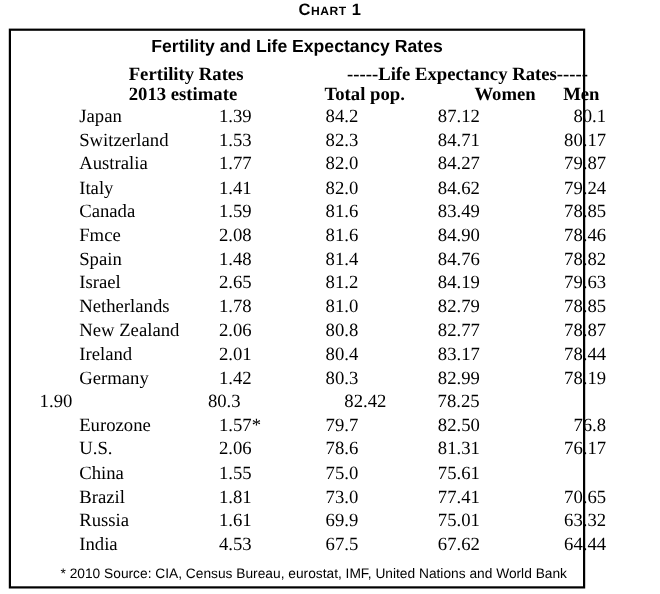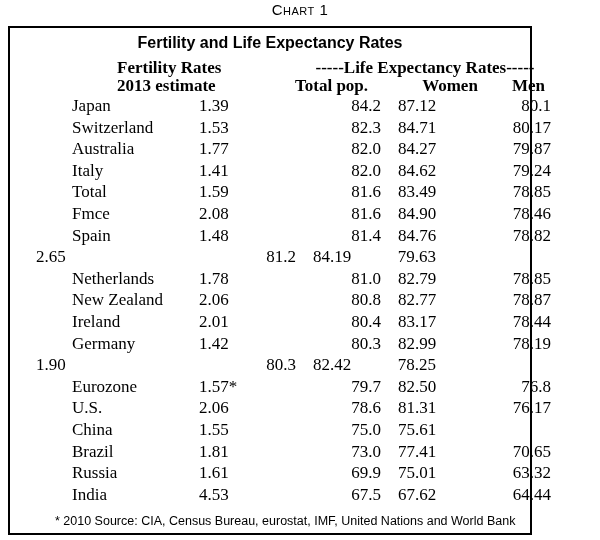--- a/index.html
+++ b/index.html
@@ -11,21 +11,21 @@
     color: #000000;
     font-family: "Liberation Serif", serif;
     overflow: hidden;
   }
   .chart-label {
     position: absolute;
     top: 1px; left: 0;
     width: 100%;
     text-align: center;
     font-family: "Liberation Sans", sans-serif;
-    font-weight: normal;
+    font-weight: bold;
     font-variant: small-caps;
     font-size: 15px;
     letter-spacing: 0.5px;
   }
   .box {
     position: absolute;
     left: 8px; top: 26px;
     width: 524px; height: 509px;
     border: 2px solid #000000;
     box-sizing: border-box;
@@ -42,39 +42,39 @@
   .hdr {
     position: absolute;
     font-weight: bold;
     font-size: 17px;
     line-height: 17.5px;
     white-space: nowrap;
   }
   .hdr-fertility { top: 31px; left: 107px; width: 140px; text-align: left; }
   .hdr-life     { top: 31px; left: 270px; width: 290px; text-align: center; }
   .hdr-total    { top: 48.5px; left: 285px; }
-  .hdr-women    { top: 48.5px; left: 403px; width: 74px; text-align: center; }
+  .hdr-women    { top: 48.5px; left: 403px; width: 74px; text-align: right; }
   .hdr-men      { top: 48.5px; left: 480px; width: 55px; text-align: right; }
   .tbody {
     position: absolute;
     top: 67px; left: 16px;
     width: 580px;
   }
   .trow {
     display: grid;
     grid-template-columns: 163px 107px 85px 110px 115px;
     height: 21.6px;
     align-items: center;
     font-size: 17px;
     line-height: 21.6px;
     white-space: nowrap;
   }
   .c.country { padding-left: 46px; }
   .c.fert    { padding-left: 10px; }
-  .c.total   { text-align: right; }
+  .c.total   { text-align: left; }
   .c.women   { padding-left: 17px; }
   .c.men     { text-align: right; padding-right: 55px; }
   .footnote {
     position: absolute;
     top: 486px; left: 45px;
     font-family: "Liberation Sans", sans-serif;
     font-size: 12.5px;
     white-space: nowrap;
   }
 </style>
@@ -123,21 +123,21 @@
 
   <div class="trow">
     <div class="c country">Italy</div>
     <div class="c fert">1.41</div>
     <div class="c total">82.0</div>
     <div class="c women">84.62</div>
     <div class="c men">79.24</div>
   </div>
 
   <div class="trow">
-    <div class="c country">Total</div>
+    <div class="c country">Canada</div>
     <div class="c fert">1.59</div>
     <div class="c total">81.6</div>
     <div class="c women">83.49</div>
     <div class="c men">78.85</div>
   </div>
 
   <div class="trow">
     <div class="c country">Fmce</div>
     <div class="c fert">2.08</div>
     <div class="c total">81.6</div>
@@ -147,20 +147,21 @@
 
   <div class="trow">
     <div class="c country">Spain</div>
     <div class="c fert">1.48</div>
     <div class="c total">81.4</div>
     <div class="c women">84.76</div>
     <div class="c men">78.82</div>
   </div>
 
   <div class="trow">
+    <div class="c country">Israel</div>
     <div class="c fert">2.65</div>
     <div class="c total">81.2</div>
     <div class="c women">84.19</div>
     <div class="c men">79.63</div>
   </div>
 
   <div class="trow">
     <div class="c country">Netherlands</div>
     <div class="c fert">1.78</div>
     <div class="c total">81.0</div>

